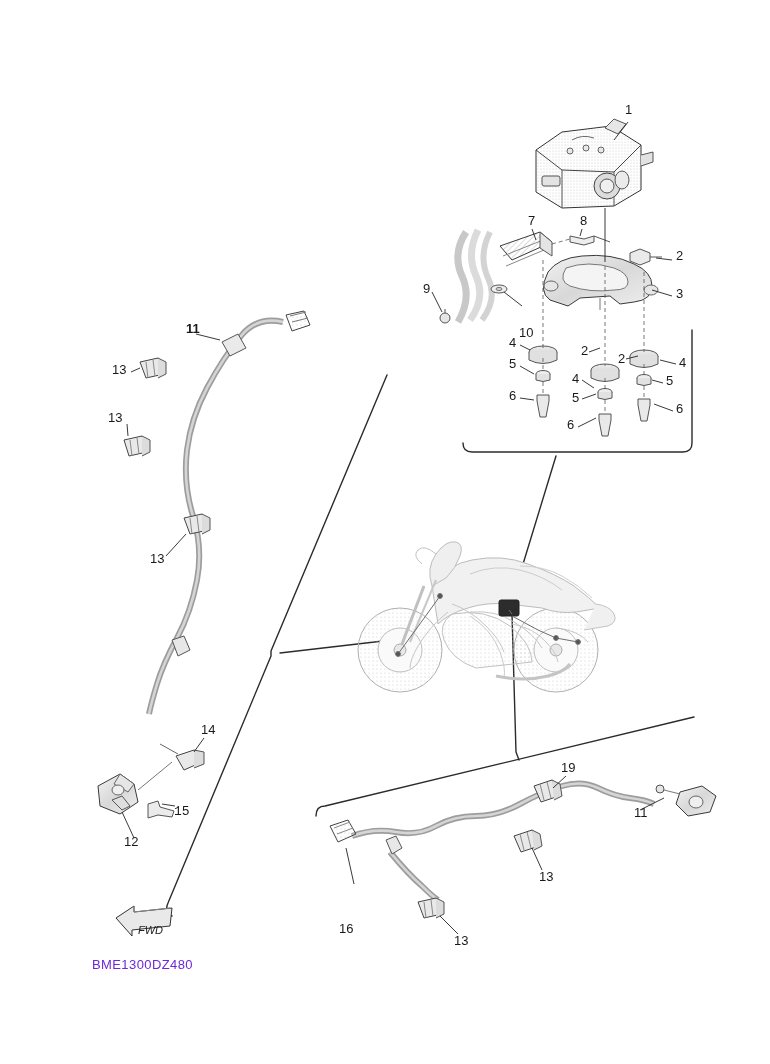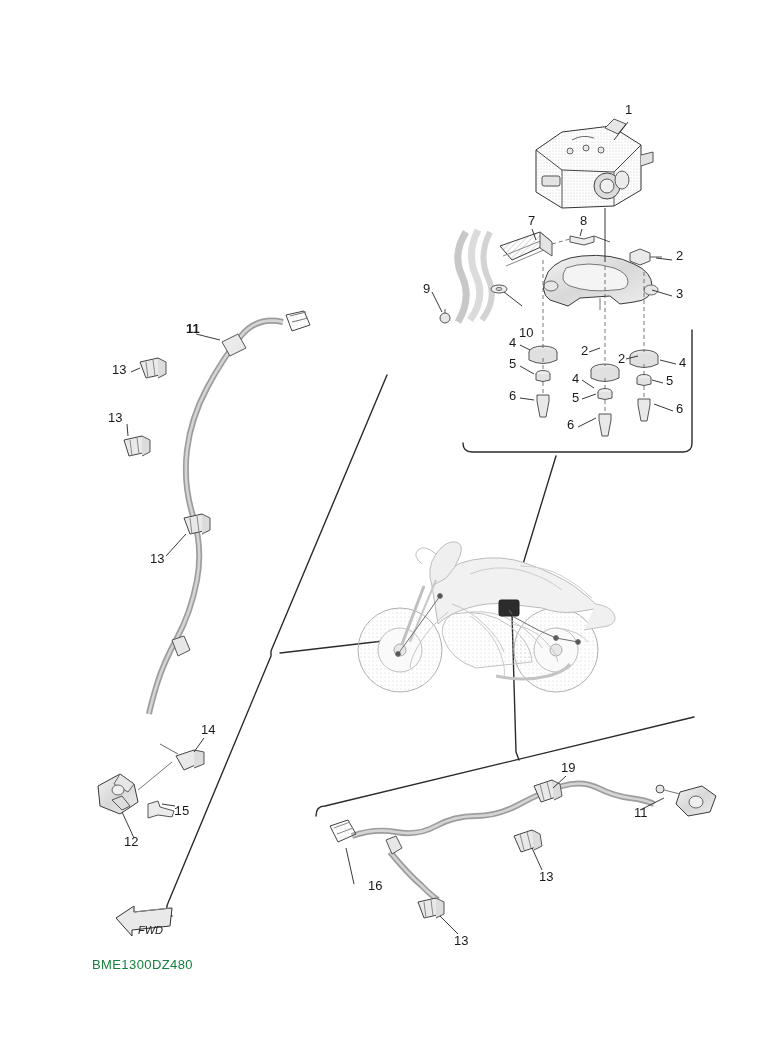--- a/index.html
+++ b/index.html
@@ -30,21 +30,21 @@
     font-size: 13px;
     color: #1a1a1a;
     line-height: 1;
     white-space: nowrap;
   }
   .partcode {
     position: absolute;
     font-family: "Liberation Sans", sans-serif;
     font-size: 13px;
     letter-spacing: 0.4px;
-    color: #15803d;
+    color: #6d28d9;
     white-space: nowrap;
   }
   .fwd-label {
     position: absolute;
     font-family: "Liberation Sans", sans-serif;
     font-size: 11px;
     font-style: italic;
     color: #222222;
     white-space: nowrap;
   }
@@ -338,21 +338,21 @@
   <span class="callout" style="left:567px; top:418px;">6</span>
   <span class="callout" style="left:186px; top:322px;font-weight:bold;">11</span>
   <span class="callout" style="left:112px; top:363px;">13</span>
   <span class="callout" style="left:108px; top:411px;">13</span>
   <span class="callout" style="left:150px; top:552px;">13</span>
   <span class="callout" style="left:201px; top:723px;">14</span>
   <span class="callout" style="left:174px; top:805px;font-family:Liberation Mono, monospace;">15</span>
   <span class="callout" style="left:124px; top:835px;text-align:center;">12</span>
   <span class="callout" style="left:561px; top:761px;">19</span>
   <span class="callout" style="left:634px; top:806px;">11</span>
-  <span class="callout" style="left:339px; top:879px;margin-left:29px;">16</span>
+  <span class="callout" style="left:339px; top:922px;">16</span>
   <span class="callout" style="left:539px; top:870px;">13</span>
   <span class="callout" style="left:454px; top:934px;">13</span>
 
   <span class="fwd-label" style="left:138px; top:912px;margin-top:12px;">FWD</span>
 
   <span class="partcode" style="left:92px; top:957px;">BME1300DZ480</span>
 
 </div>
 
 </body></html>

